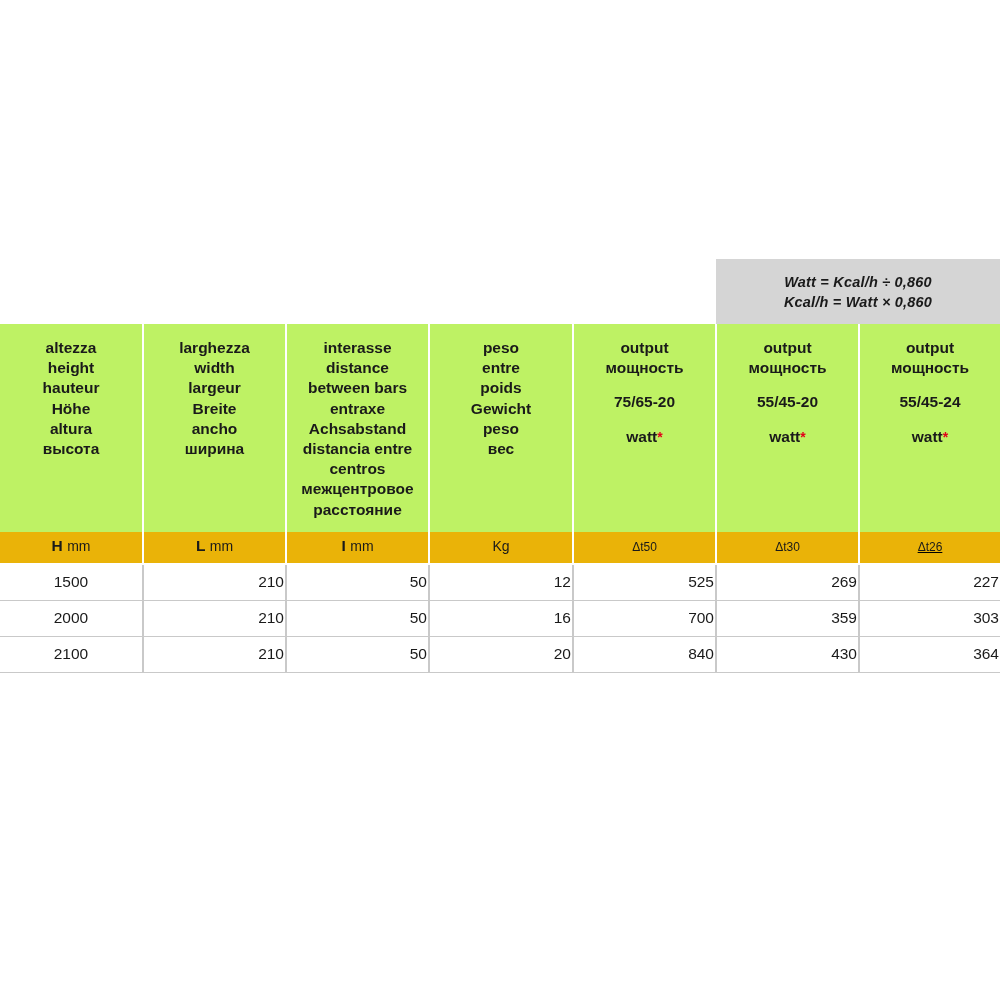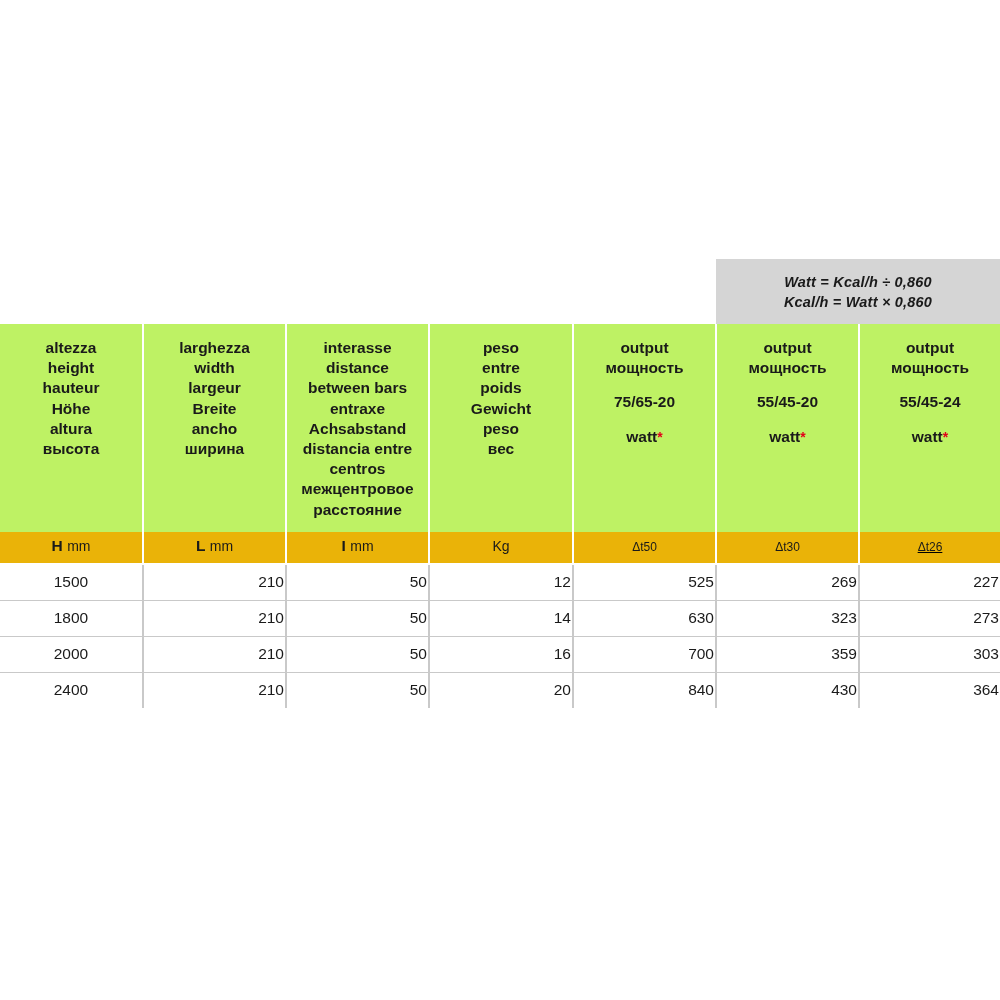--- a/index.html
+++ b/index.html
@@ -240,39 +240,30 @@
       <tr class="data-row">
         <td class="data-cell first-col">1500</td>
         <td class="data-cell">210</td>
         <td class="data-cell">50</td>
         <td class="data-cell">12</td>
         <td class="data-cell">525</td>
         <td class="data-cell">269</td>
         <td class="data-cell">227</td>
       </tr>
       <tr class="data-row">
-        <td class="data-cell first-col">1800</td>
-        <td class="data-cell">210</td>
-        <td class="data-cell">50</td>
-        <td class="data-cell">14</td>
-        <td class="data-cell">630</td>
-        <td class="data-cell">323</td>
-        <td class="data-cell">273</td>
-      </tr>
-      <tr class="data-row">
         <td class="data-cell first-col">2000</td>
         <td class="data-cell">210</td>
         <td class="data-cell">50</td>
         <td class="data-cell">16</td>
         <td class="data-cell">700</td>
         <td class="data-cell">359</td>
         <td class="data-cell">303</td>
       </tr>
       <tr class="data-row">
-        <td class="data-cell first-col">2400</td>
+        <td class="data-cell first-col">2100</td>
         <td class="data-cell">210</td>
         <td class="data-cell">50</td>
         <td class="data-cell">20</td>
         <td class="data-cell">840</td>
         <td class="data-cell">430</td>
         <td class="data-cell">364</td>
       </tr>
     </tbody>
   </table>
 

